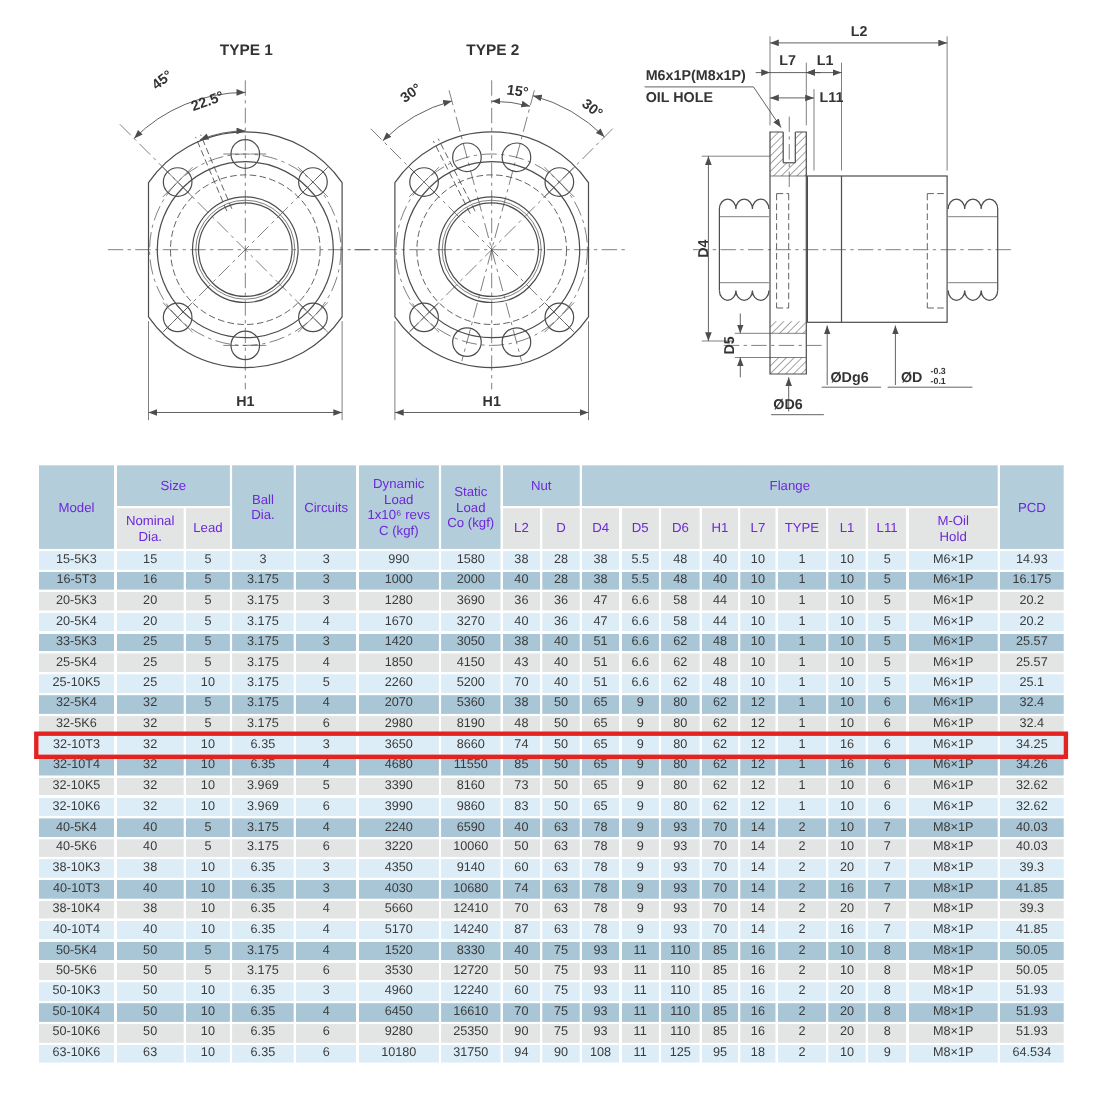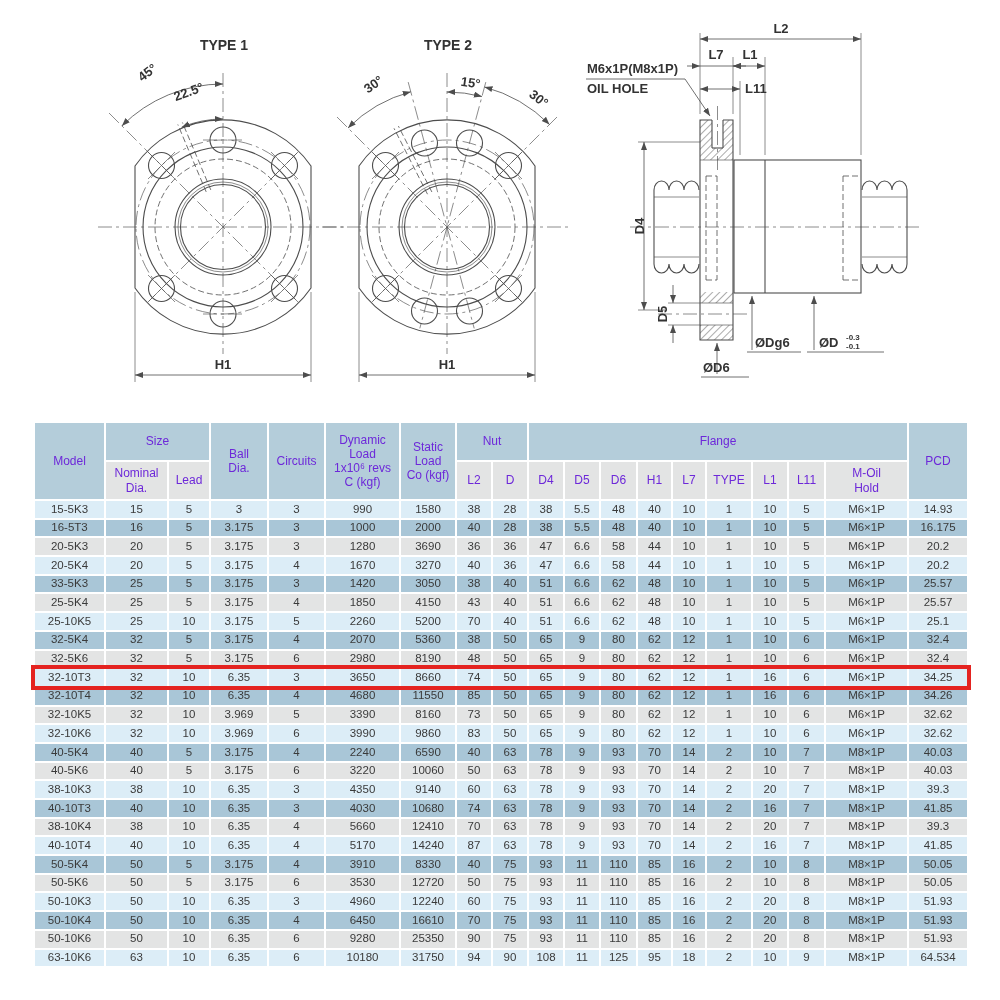--- a/index.html
+++ b/index.html
@@ -709,21 +709,21 @@
             <td>7</td>
             <td>M8×1P</td>
             <td>41.85</td>
           </tr>
           <tr class="s1">
             <td>50-5K4</td>
             <td>50</td>
             <td>5</td>
             <td>3.175</td>
             <td>4</td>
-            <td>3910</td>
+            <td>1520</td>
             <td>8330</td>
             <td>40</td>
             <td>75</td>
             <td>93</td>
             <td>11</td>
             <td>110</td>
             <td>85</td>
             <td>16</td>
             <td>2</td>
             <td>10</td>

